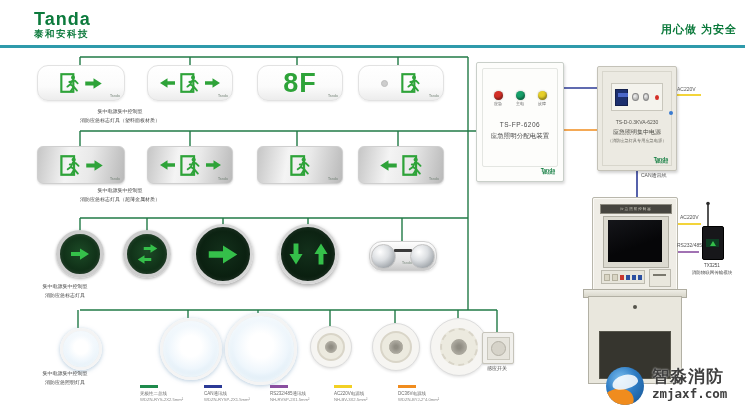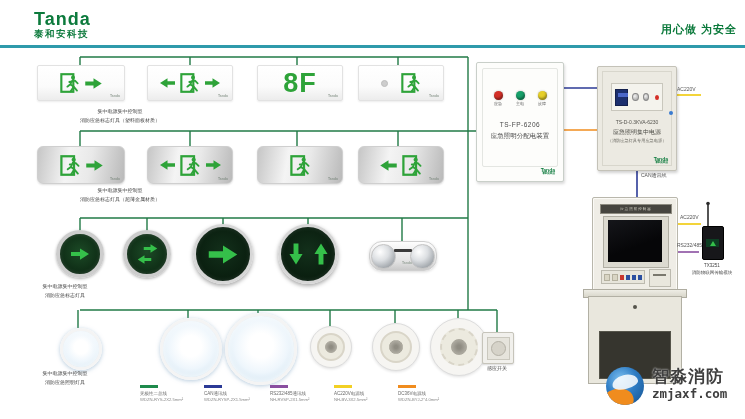--- a/index.html
+++ b/index.html
@@ -14,21 +14,21 @@
   .title{left:0;right:0;top:17px;text-align:center;font-size:16px;font-weight:700;
          color:#111;letter-spacing:9px;text-indent:9px;}
   .slogan{right:8px;top:22px;font-size:11px;font-weight:800;color:#0c7a3c;letter-spacing:1px;}
   .hrule{left:0;top:45px;width:745px;height:3px;background:#2f9aab;}
 
   
   svg.wires{left:0;top:0;z-index:1;}
   .wire-label{font-size:5px;color:#555;z-index:3;line-height:1;}
 
   
-  .sign{z-index:2;border-radius:2px;display:flex;align-items:center;justify-content:center;
+  .sign{z-index:2;border-radius:11px;display:flex;align-items:center;justify-content:center;
         gap:5px;color:#2ea339;}
   .sign.plastic{background:linear-gradient(180deg,#ffffff 0%,#fbfbfb 60%,#ececec 100%);
         border:1px solid #e2e2e2;box-shadow:0 1px 2px rgba(0,0,0,.08);}
   .sign.metal{background:linear-gradient(100deg,#c6c6c6 0%,#f4f4f4 35%,#e9e9e9 60%,#b9b9b9 100%);
         border:1px solid #cfcfcf;border-radius:6px;box-shadow:0 1px 2px rgba(0,0,0,.12);}
   .mini{position:absolute;right:4px;bottom:2px;font-size:3.5px;font-weight:700;color:#9aa59c;line-height:1;}
   .metal .mini{color:#8b958d;}
   .eightf{font-size:27px;font-weight:800;letter-spacing:1px;line-height:1;}
   .graydot{width:5px;height:5px;border-radius:50%;background:#cdcdcd;border:1px solid #bdbdbd;}
 

